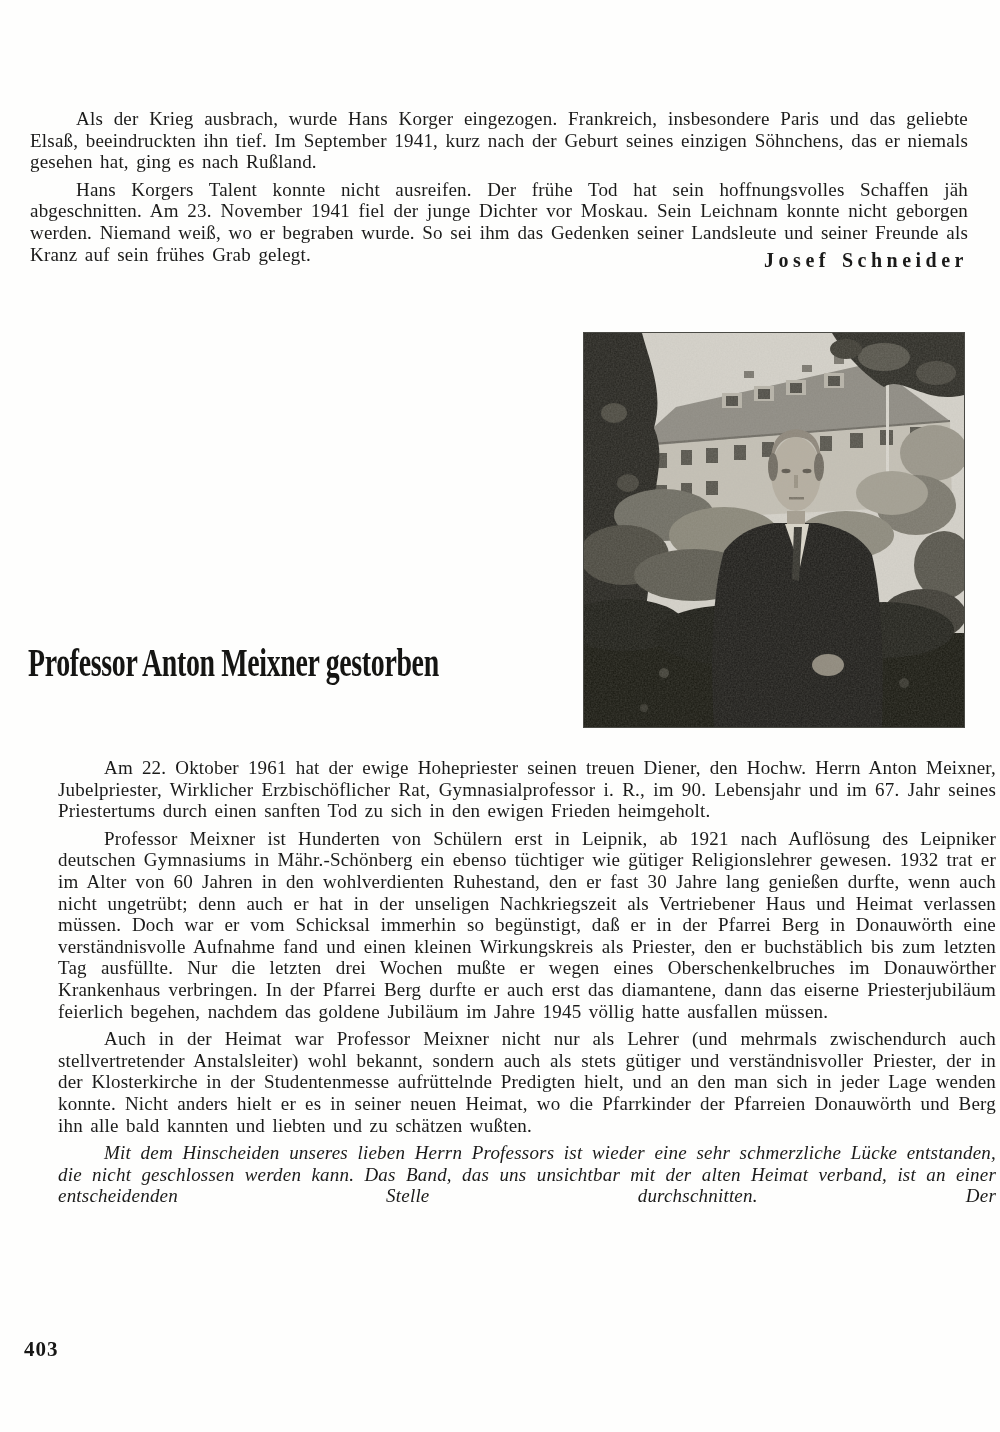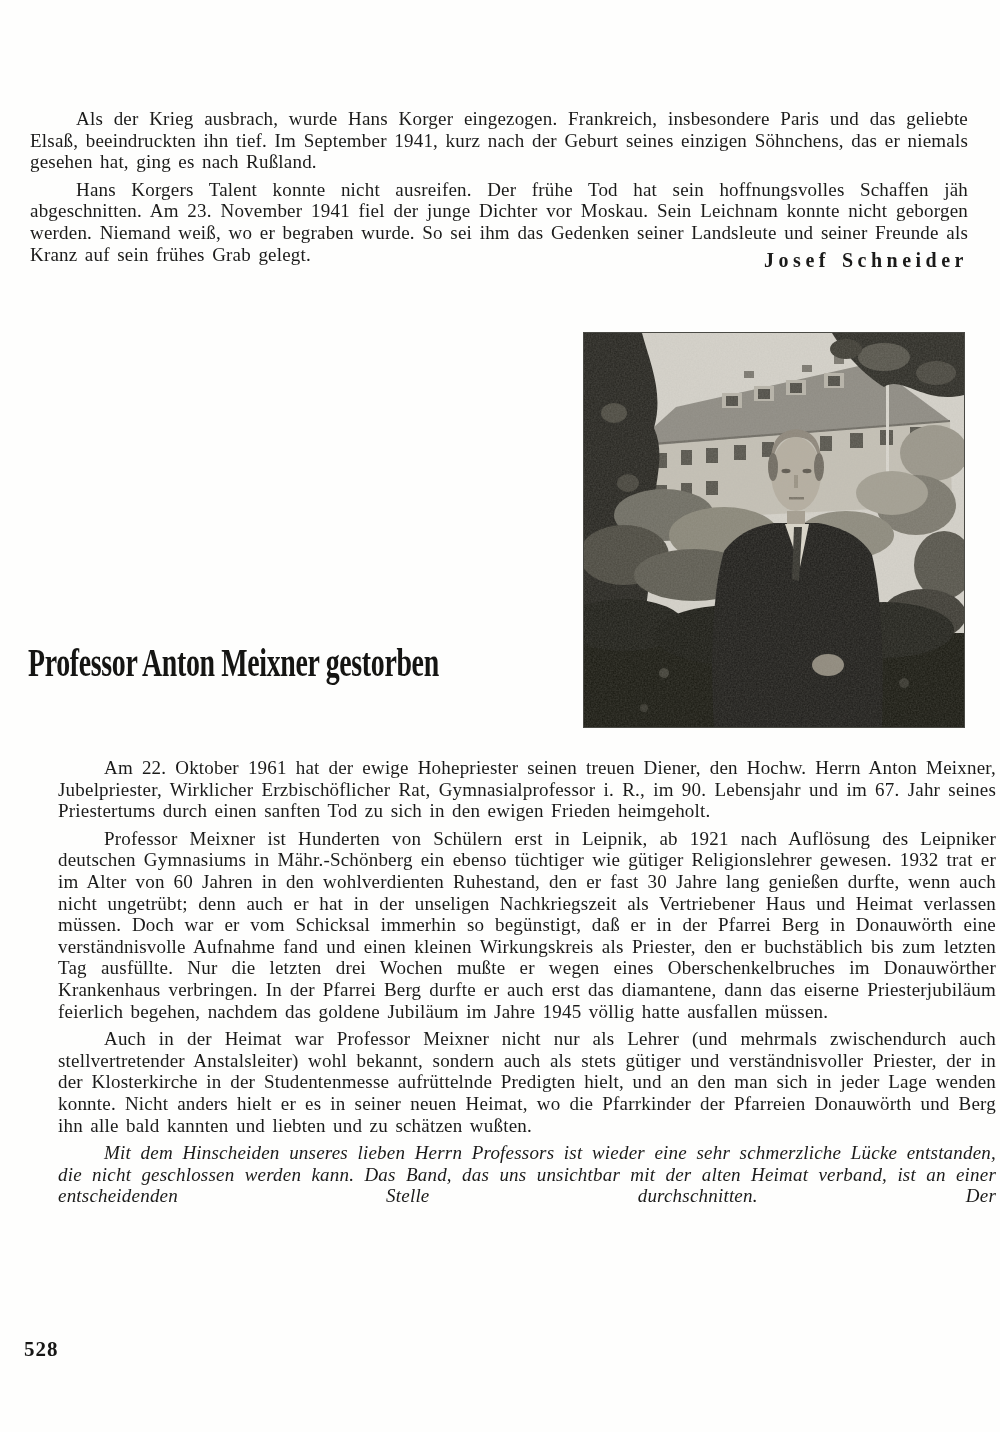--- a/index.html
+++ b/index.html
@@ -198,15 +198,15 @@
 
   <div class="headline">Professor Anton Meixner gestorben</div>
 
   <div class="copy meixner-block">
     <p>Am 22. Oktober 1961 hat der ewige Hohepriester seinen treuen Diener, den Hochw. Herrn Anton Meixner, Jubelpriester, Wirklicher Erzbischöflicher Rat, Gymnasialprofessor i. R., im 90. Lebensjahr und im 67. Jahr seines Priestertums durch einen sanften Tod zu sich in den ewigen Frieden heimgeholt.</p>
     <p>Professor Meixner ist Hunderten von Schülern erst in Leipnik, ab 1921 nach Auflösung des Leipniker deutschen Gymnasiums in Mähr.-Schönberg ein ebenso tüchtiger wie gütiger Religionslehrer gewesen. 1932 trat er im Alter von 60 Jahren in den wohlverdienten Ruhestand, den er fast 30 Jahre lang genießen durfte, wenn auch nicht ungetrübt; denn auch er hat in der unseligen Nachkriegszeit als Vertriebener Haus und Heimat verlassen müssen. Doch war er vom Schicksal immerhin so begünstigt, daß er in der Pfarrei Berg in Donauwörth eine verständnisvolle Aufnahme fand und einen kleinen Wirkungskreis als Priester, den er buchstäblich bis zum letzten Tag ausfüllte. Nur die letzten drei Wochen mußte er wegen eines Oberschenkelbruches im Donauwörther Krankenhaus verbringen. In der Pfarrei Berg durfte er auch erst das diamantene, dann das eiserne Priesterjubiläum feierlich begehen, nachdem das goldene Jubiläum im Jahre 1945 völlig hatte ausfallen müssen.</p>
     <p>Auch in der Heimat war Professor Meixner nicht nur als Lehrer (und mehrmals zwischendurch auch stellvertretender Anstalsleiter) wohl bekannt, sondern auch als stets gütiger und verständnisvoller Priester, der in der Klosterkirche in der Studentenmesse aufrüttelnde Predigten hielt, und an den man sich in jeder Lage wenden konnte. Nicht anders hielt er es in seiner neuen Heimat, wo die Pfarrkinder der Pfarreien Donauwörth und Berg ihn alle bald kannten und liebten und zu schätzen wußten.</p>
     <p class="force-justify-last">Mit dem Hinscheiden unseres lieben Herrn Professors ist wieder eine sehr schmerzliche Lücke entstanden, die nicht geschlossen werden kann. Das Band, das uns unsichtbar mit der alten Heimat verband, ist an einer entscheidenden Stelle durchschnitten. Der</p>
   </div>
 
-  <div class="page-number">528</div>
+  <div class="page-number">403</div>
 
 </div>
 
 </body></html>

